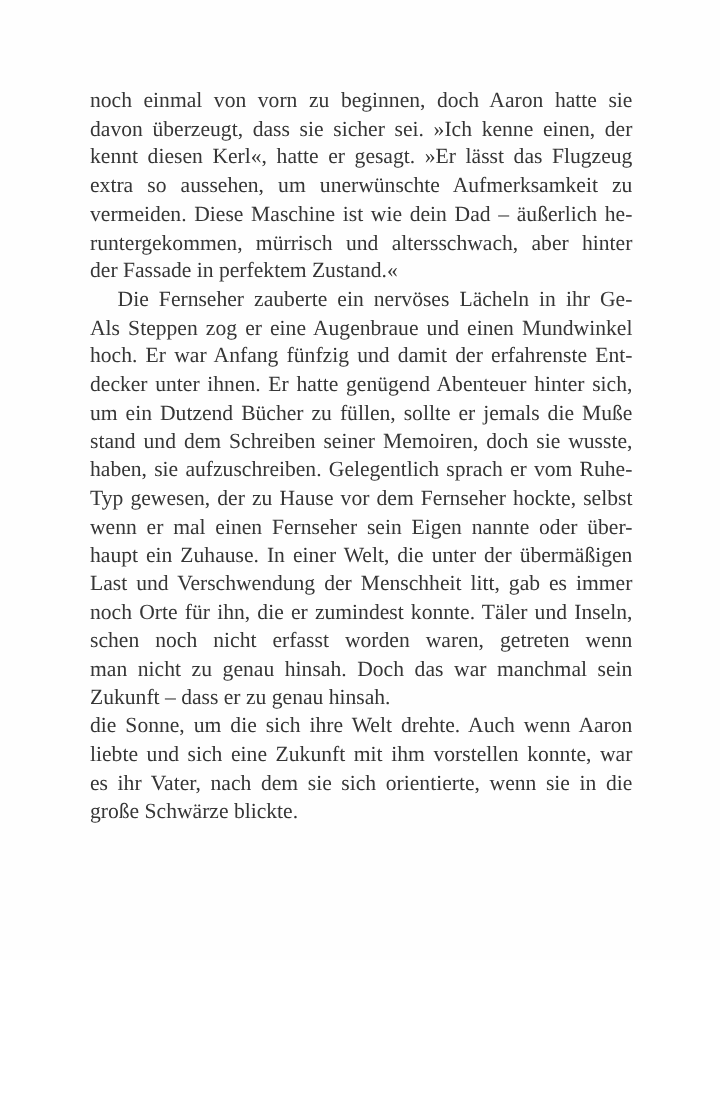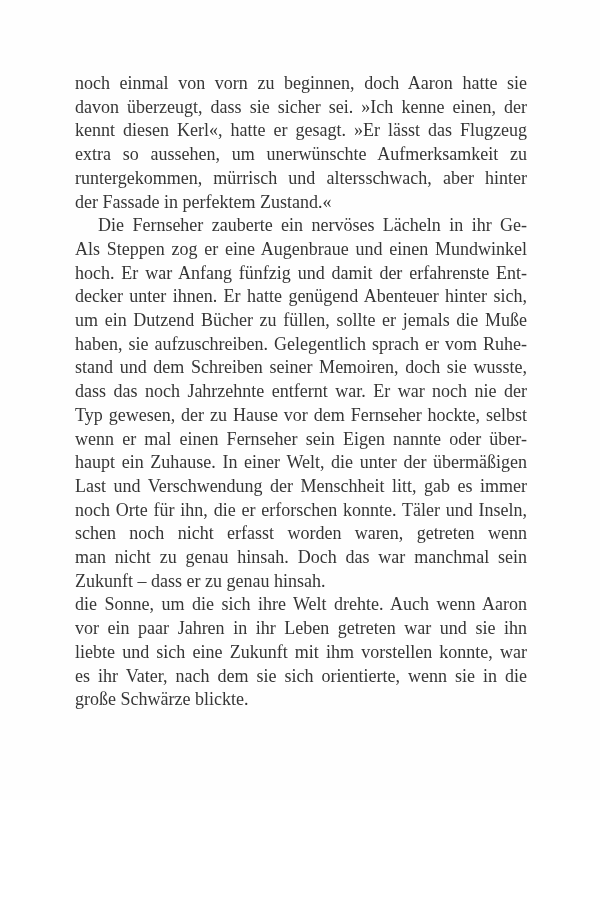--- a/index.html
+++ b/index.html
@@ -57,44 +57,43 @@
 </head>
 <body>
 
 <div class="page">
   <div class="text-block">
       <div class="para">
         <div class="line">noch einmal von vorn zu beginnen, doch Aaron hatte sie</div>
         <div class="line">davon überzeugt, dass sie sicher sei. »Ich kenne einen, der</div>
         <div class="line">kennt diesen Kerl«, hatte er gesagt. »Er lässt das Flugzeug</div>
         <div class="line">extra so aussehen, um unerwünschte Aufmerksamkeit zu</div>
+        <div class="line">vermeiden. Diese Maschine ist wie dein Dad – äußerlich he-</div>
         <div class="line">runtergekommen, mürrisch und altersschwach, aber hinter</div>
         <div class="line last">der Fassade in perfektem Zustand.«</div>
       </div>
       <div class="para">
         <div class="line indent">Die Fernseher zauberte ein nervöses Lächeln in ihr Ge-</div>
         <div class="line">Als Steppen zog er eine Augenbraue und einen Mundwinkel</div>
         <div class="line">hoch. Er war Anfang fünfzig und damit der erfahrenste Ent-</div>
         <div class="line">decker unter ihnen. Er hatte genügend Abenteuer hinter sich,</div>
         <div class="line">um ein Dutzend Bücher zu füllen, sollte er jemals die Muße</div>
+        <div class="line">stand und dem Schreiben seiner Memoiren, doch sie wusste,</div>
         <div class="line">haben, sie aufzuschreiben. Gelegentlich sprach er vom Ruhe-</div>
-        <div class="line">stand und dem Schreiben seiner Memoiren, doch sie wusste,</div>
-        <div class="line">dass das noch Jahrzehnte entfernt war. Er war noch nie der</div>
         <div class="line">Typ gewesen, der zu Hause vor dem Fernseher hockte, selbst</div>
         <div class="line">wenn er mal einen Fernseher sein Eigen nannte oder über-</div>
         <div class="line">haupt ein Zuhause. In einer Welt, die unter der übermäßigen</div>
         <div class="line">Last und Verschwendung der Menschheit litt, gab es immer</div>
-        <div class="line">noch Orte für ihn, die er erforschen konnte. Täler und Inseln,</div>
+        <div class="line">noch Orte für ihn, die er zumindest konnte. Täler und Inseln,</div>
         <div class="line">schen noch nicht erfasst worden waren, getreten wenn</div>
         <div class="line">man nicht zu genau hinsah. Doch das war manchmal sein</div>
         <div class="line last">Zukunft – dass er zu genau hinsah.</div>
       </div>
       <div class="para">
         <div class="line">die Sonne, um die sich ihre Welt drehte. Auch wenn Aaron</div>
-        <div class="line">vor ein paar Jahren in ihr Leben getreten war und sie ihn</div>
         <div class="line">liebte und sich eine Zukunft mit ihm vorstellen konnte, war</div>
         <div class="line">es ihr Vater, nach dem sie sich orientierte, wenn sie in die</div>
         <div class="line last">große Schwärze blickte.</div>
       </div>
     </div>
   <div class="page-number">
     <span>9</span>
   </div>
 </div>
 

